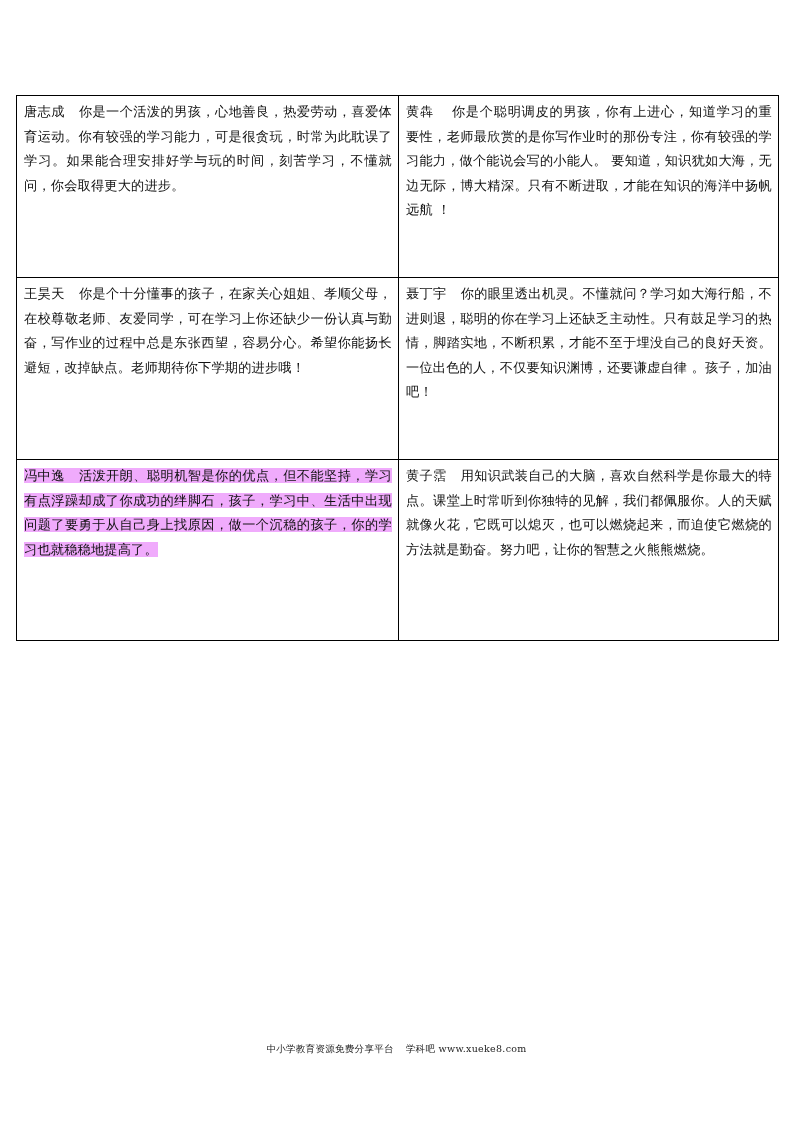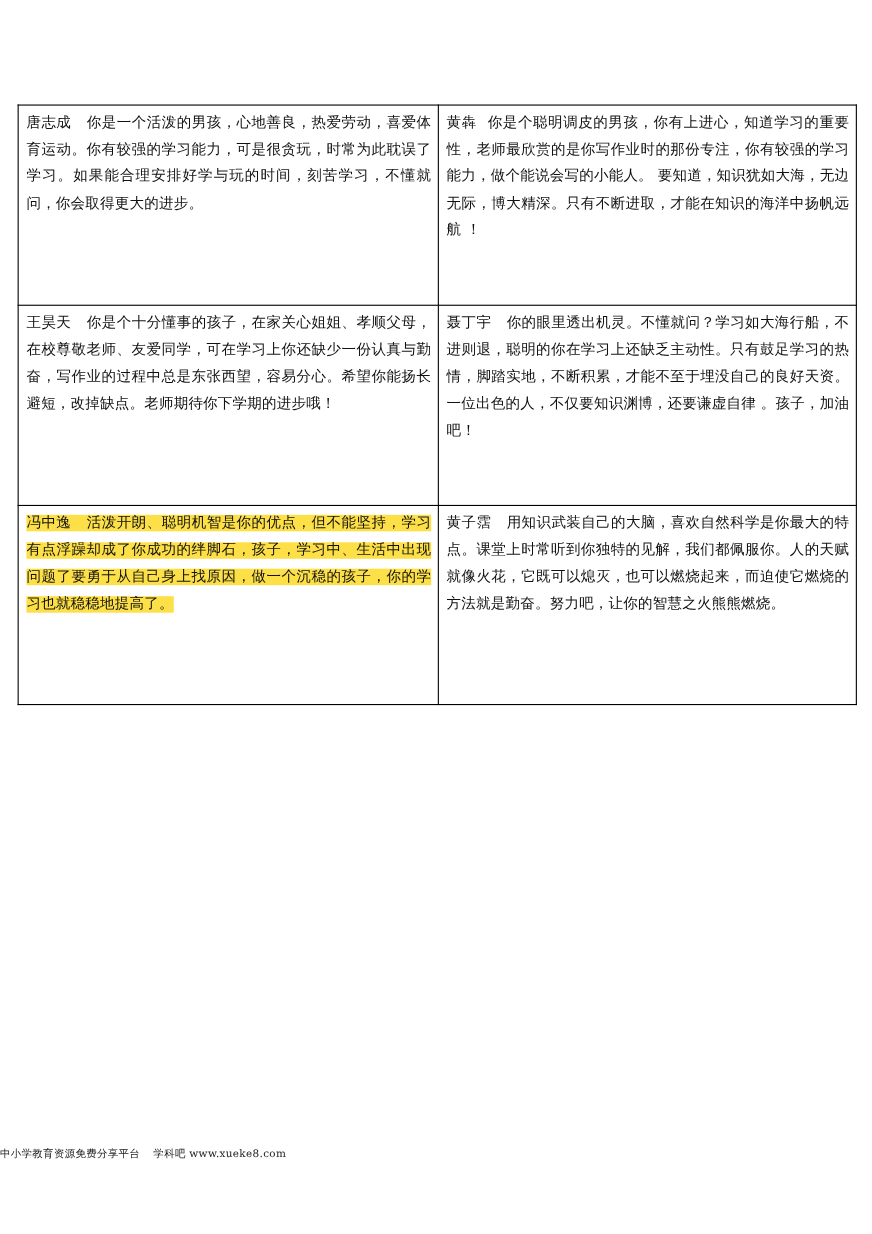--- a/index.html
+++ b/index.html
@@ -24,24 +24,25 @@
     font-size: 13.2px;
     line-height: 24.5px;
     letter-spacing: 0.2px;
     text-align: justify;
     word-break: break-all;
   }
   .page-table td.col-left { width: 382px; }
   .page-table td.col-right { width: 380px; }
   .row-last td { height: 181px; }
   .name { margin-right: 14px; }
-  .name.tight { margin-right: 10px; }
-  .comment-shaded { background: #fde047; }
+  .name.tight { margin-right: 18px; }
+  .comment-shaded { background: #f0abfc; }
   .footer {
     position: absolute; left: 0; width: 793px; top: 1043px;
+    text-align: center;
     font-size: 9.5px;
     color: #222;
     letter-spacing: 0.3px;
   }
   .footer .site { margin-left: 12px; }
 </style>
 </head>
 <body>
 
 <table class="page-table">

